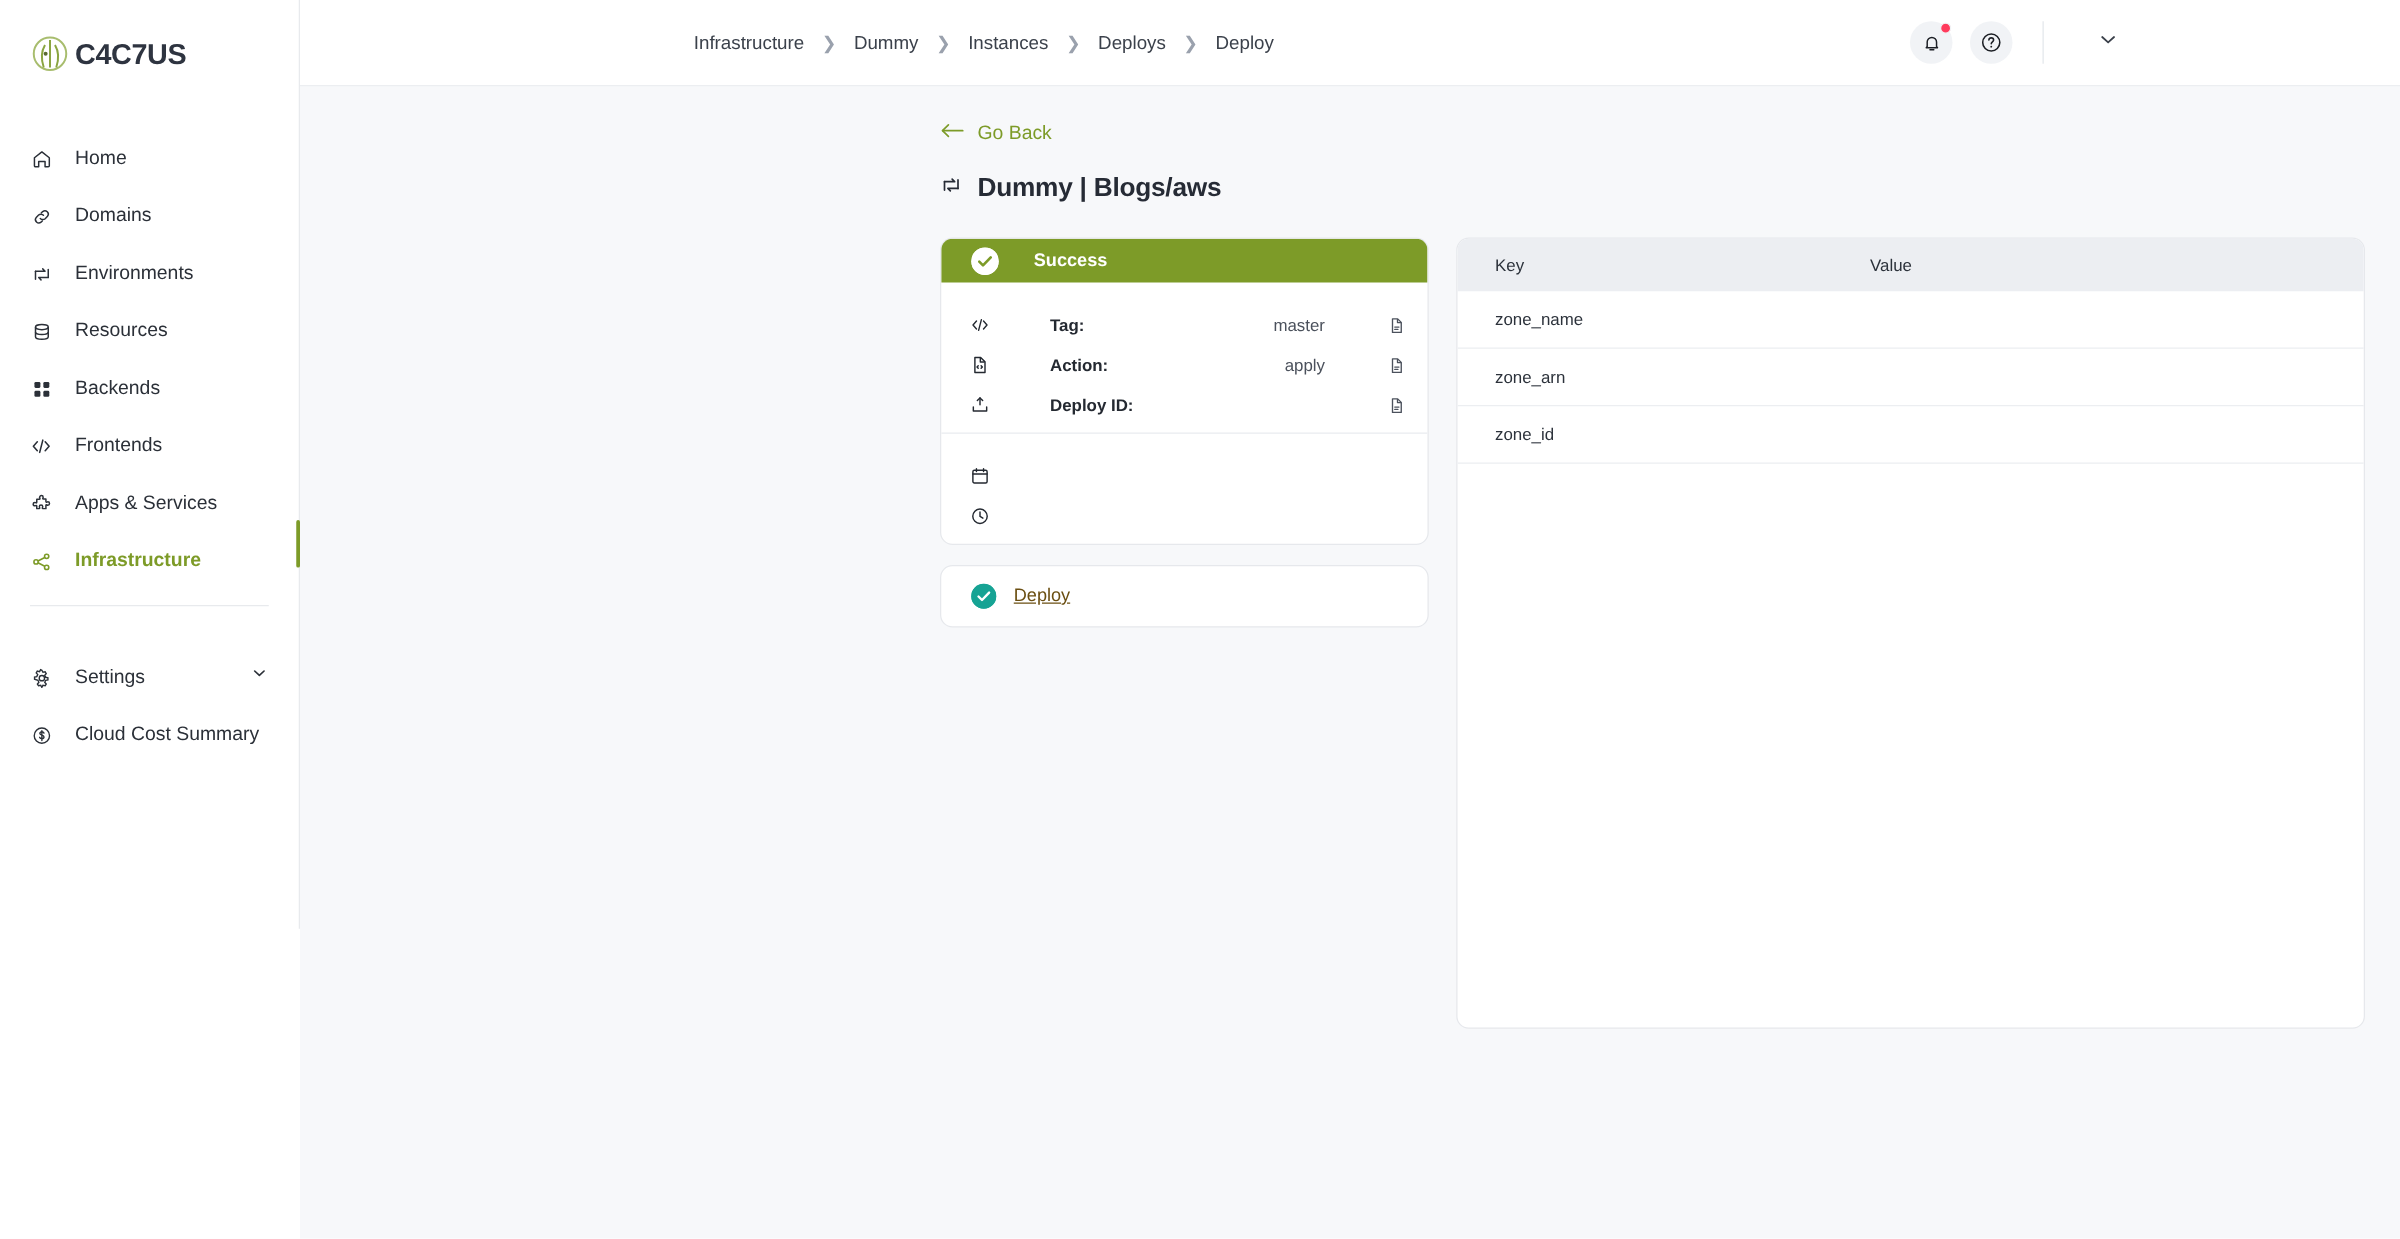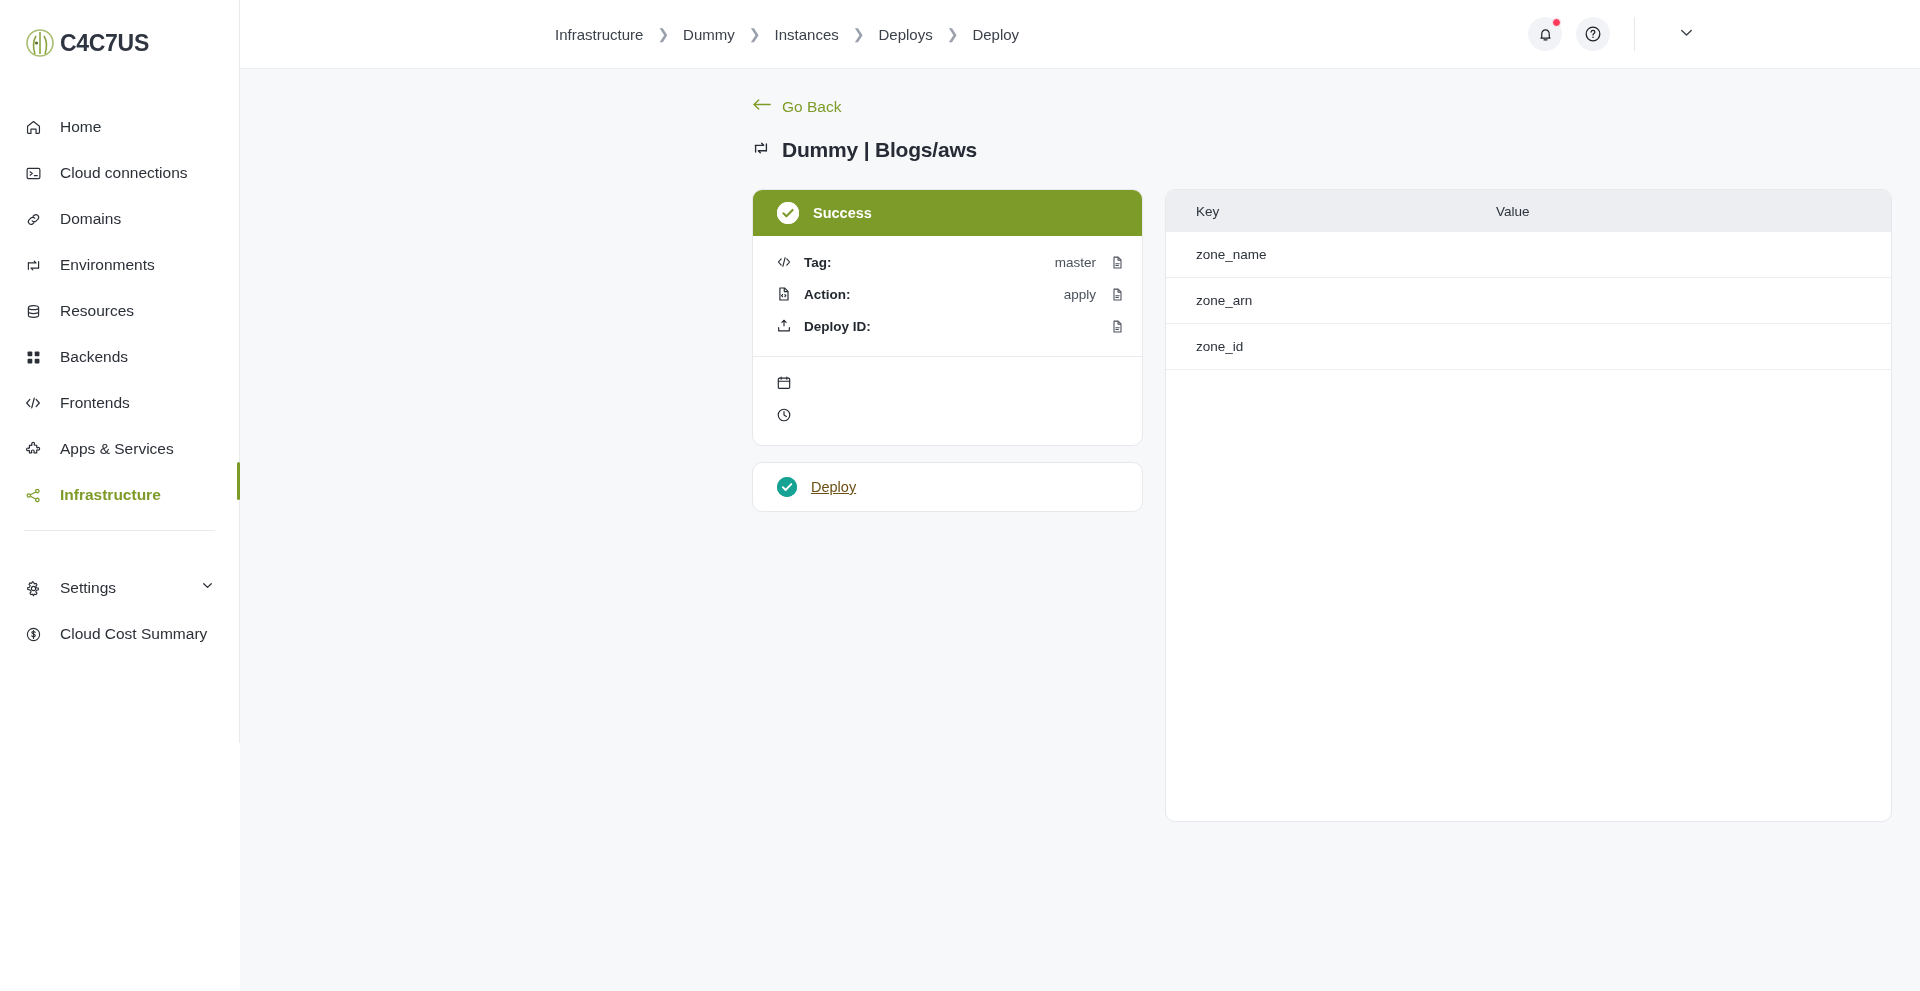--- a/index.html
+++ b/index.html
@@ -93,36 +93,37 @@
   .left-col { width: 391px; flex: 0 0 391px; }
 
   .card {
     background: #ffffff;
     border: 1px solid #e6e8ec;
     border-radius: 10px;
     overflow: hidden;
   }
   .success-head {
     background: #7d9b28;
-    height: 46px;
-    display: flex; align-items: center; gap: 14px;
+    height: 35px;
+    display: flex; align-items: center; gap: 28px;
     padding: 0 24px;
   }
   .success-check {
     width: 22px; height: 22px; border-radius: 50%;
     background: #ffffff;
     display: flex; align-items: center; justify-content: center;
   }
   .success-label { color: #fff; font-size: 14.5px; font-weight: 700; }
 
   .kv-list { padding: 10px 0 12px 0; }
   .kv-row {
-    display: flex; align-items: center;
+    display: flex; align-items: flex-end;
     height: 32px; padding: 0 17px 0 22px;
     font-size: 13.5px;
+    gap: 36px;
   }
   .kv-row .ico { width: 18px; flex: 0 0 18px; display:flex; align-items:center; justify-content:center; margin-right: 11px; }
   .kv-key { font-weight: 700; color: #242931; }
   .kv-val { margin-left: auto; color: #4b515c; font-size: 13.5px; }
   .copy-btn { margin-left: 14px; cursor: pointer; display:flex; align-items:center; }
 
   .kv-divider { height: 1px; background: #e9ebef; margin: 2px 0 0 0; }
   .kv-list2 { padding: 10px 0 14px 0; }
 
   .status-card {
@@ -194,30 +195,20 @@
 
       <div class="nav-item">
         <span class="ico">
           <svg viewBox="0 0 20 20" width="17" height="17" fill="none" stroke="#2b3038" stroke-width="1.4" stroke-linejoin="round">
               <path d="M3 8.5 10 3l7 5.5V16a1 1 0 0 1-1 1h-3v-5H7v5H4a1 1 0 0 1-1-1z"></path>
             </svg>
         </span>
         <span>Home</span>
       </div>
 
-      <div class="nav-item">
-        <span class="ico">
-          <svg viewBox="0 0 20 20" width="17" height="17" fill="none" stroke="#2b3038" stroke-width="1.4">
-              <rect x="2.5" y="4" width="15" height="12" rx="1.6"></rect>
-              <path d="M6 8l2.5 2L6 12" stroke-linecap="round"></path>
-              <path d="M11 12.5h3.5" stroke-linecap="round"></path>
-            </svg>
-        </span>
-        <span>Cloud connections</span>
-      </div>
 
       <div class="nav-item">
         <span class="ico">
           <svg viewBox="0 0 20 20" width="17" height="17" fill="none" stroke="#2b3038" stroke-width="1.4" stroke-linecap="round">
               <path d="M8.5 11.5a3.2 3.2 0 0 0 4.6.2l2.2-2.2a3.2 3.2 0 0 0-4.5-4.5L9.5 6.2"></path>
               <path d="M11.5 8.5a3.2 3.2 0 0 0-4.6-.2l-2.2 2.2a3.2 3.2 0 0 0 4.5 4.5l1.2-1.2"></path>
             </svg>
         </span>
         <span>Domains</span>
       </div>

